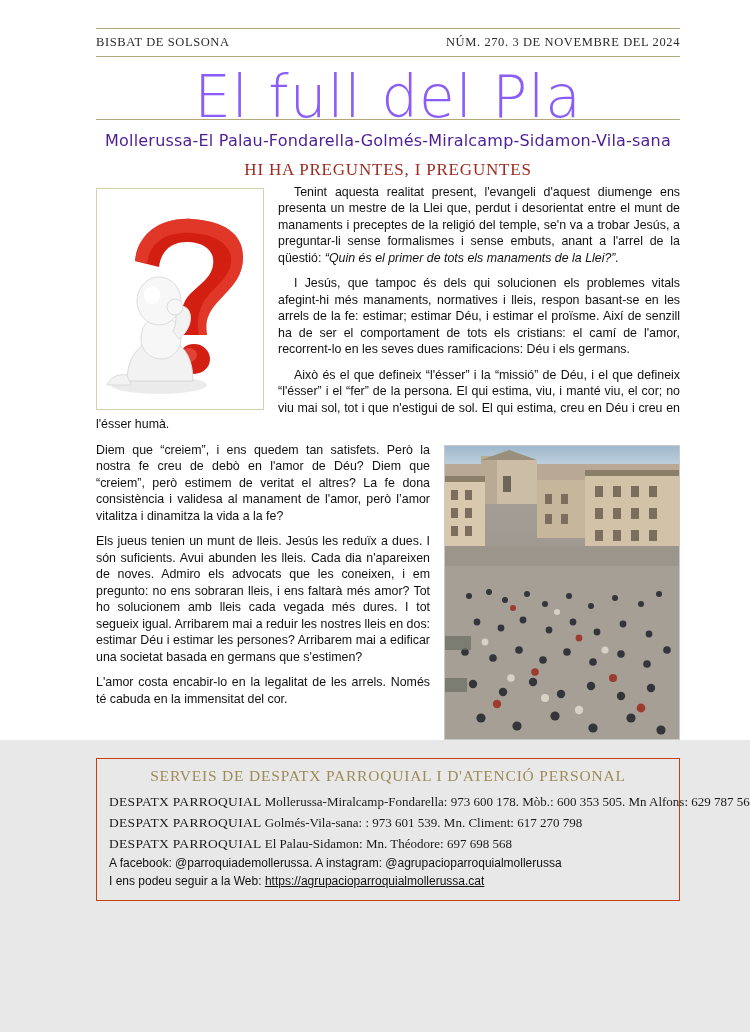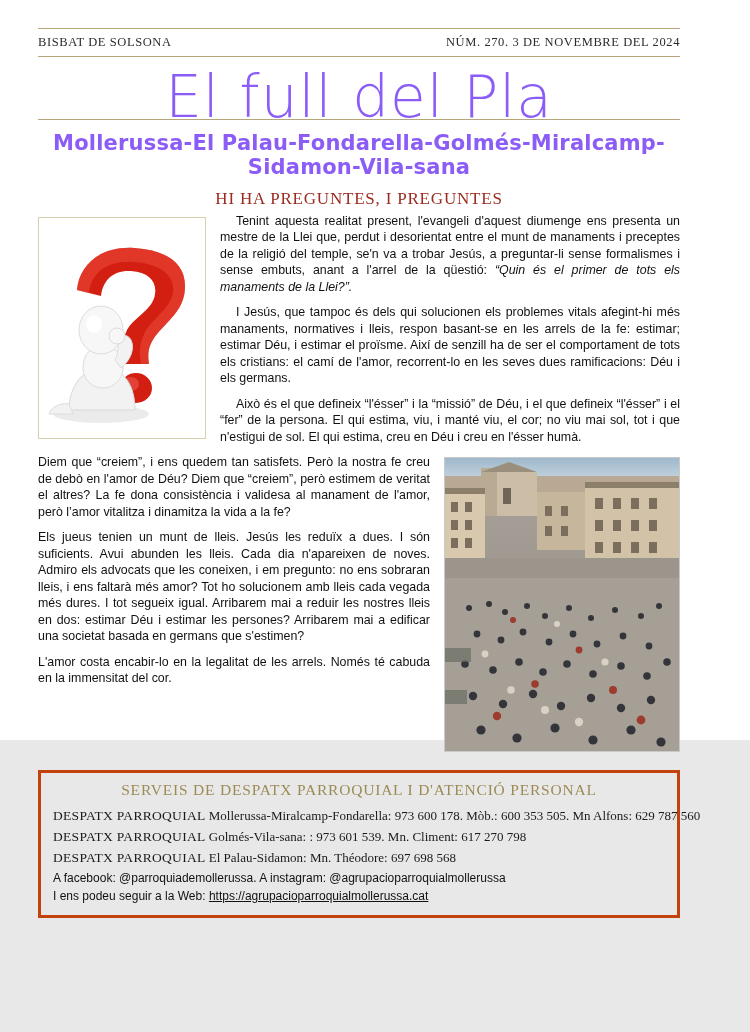--- a/index.html
+++ b/index.html
@@ -12,21 +12,21 @@
     height: 1032px;
     overflow: hidden;
     font-family: "Liberation Serif", serif;
   }
   .page {
     position: relative;
     width: 750px;
     height: 740px;
     background: #ffffff;
     box-sizing: border-box;
-    padding: 28px 70px 10px 38px;
+    padding: 28px 70px 10px 96px;
   }
   .masthead-rule {
     border-top: 1px solid #b6a77a;
     margin: 0 0 6px 0;
   }
   .masthead-top {
     display: flex;
     justify-content: space-between;
     align-items: baseline;
     font-family: "Liberation Serif", serif;
@@ -50,23 +50,23 @@
     margin-top: 10px;
     margin-bottom: 2px;
   }
   .subtitle-wrap {
     text-align: center;
     position: relative;
     margin-bottom: 10px;
   }
   .subtitle {
     font-family: "DejaVu Sans", sans-serif;
-    font-size: 21px;
-    color: #8b5cf6;
-    font-weight: 700;
+    font-size: 16px;
+    color: #4c1d95;
+    font-weight: 400;
     letter-spacing: 0.2px;
     display: inline-block;
     position: relative;
     padding: 0 4px;
     background: #fff;
   }
   .subtitle-rule {
     border-top: 1px solid #b6a77a;
     position: relative;
     top: -11px;
@@ -115,21 +115,21 @@
     height: 295px;
     margin: 3px 0 6px 14px;
     border: 1px solid #c9c9c9;
     box-sizing: border-box;
     overflow: hidden;
     position: relative;
   }
   .photo-svg { position: absolute; left:0; top:0; }
   .clearfix::after { content: ""; display: block; clear: both; }
   .footer-box {
-    border: 3px solid #c2410c;
+    border: 1px solid #c2410c;
     margin-top: 12px;
     padding: 8px 12px 10px 12px;
     box-sizing: border-box;
   }
   .footer-title {
     text-align: center;
     color: #9d8b56;
     font-family: "Liberation Serif", serif;
     font-size: 15.5px;
     letter-spacing: 0.8px;

